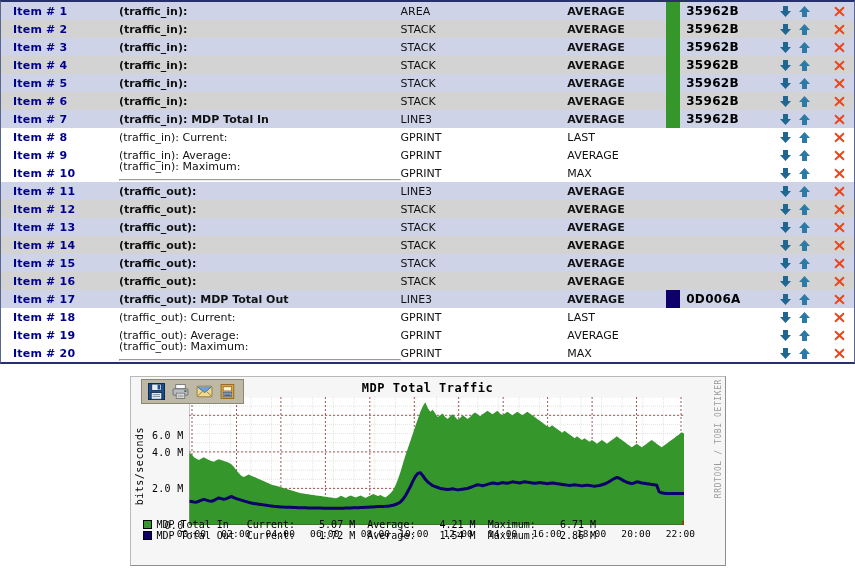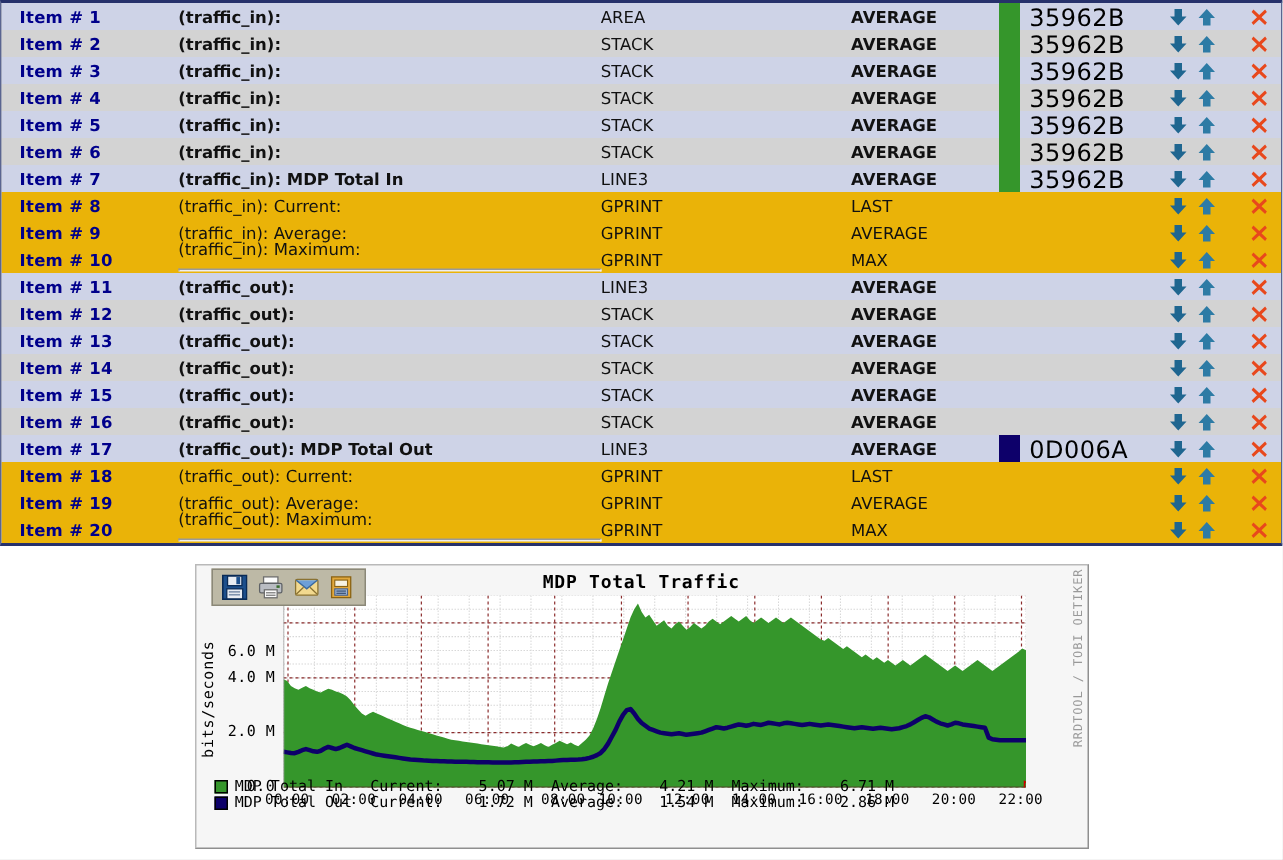--- a/index.html
+++ b/index.html
@@ -23,21 +23,21 @@
   }
   .item-row {
     display: flex;
     align-items: center;
     height: 18px;
     font-size: 11px;
     position: relative;
   }
   .item-row.alt-a { background: #ced3e7; }
   .item-row.alt-b { background: #d3d3d3; }
-  .item-row.plain { background: #eab308; }
+  .item-row.plain { background: #ffffff; }
 
   .c-num {
     width: 118px;
     padding-left: 12px;
     color: #00008b;
     font-weight: bold;
     letter-spacing: .2px;
     white-space: nowrap;
   }
   .c-desc {
@@ -66,21 +66,21 @@
     position: relative;
     height: 18px;
   }
   .swatch {
     width: 14px;
     height: 18px;
     margin-right: 6px;
     flex: 0 0 auto;
   }
   .swatch.empty { background: transparent; }
-  .hexval { font-weight: normal; font-size: 16px; color: #000; letter-spacing: .3px; }
+  .hexval { font-weight: bold; font-size: 12px; color: #000; letter-spacing: .3px; }
   .c-move {
     width: 58px;
     display: flex;
     align-items: center;
     justify-content: center;
     gap: 6px;
   }
   .c-del {
     width: 30px;
     display: flex;

